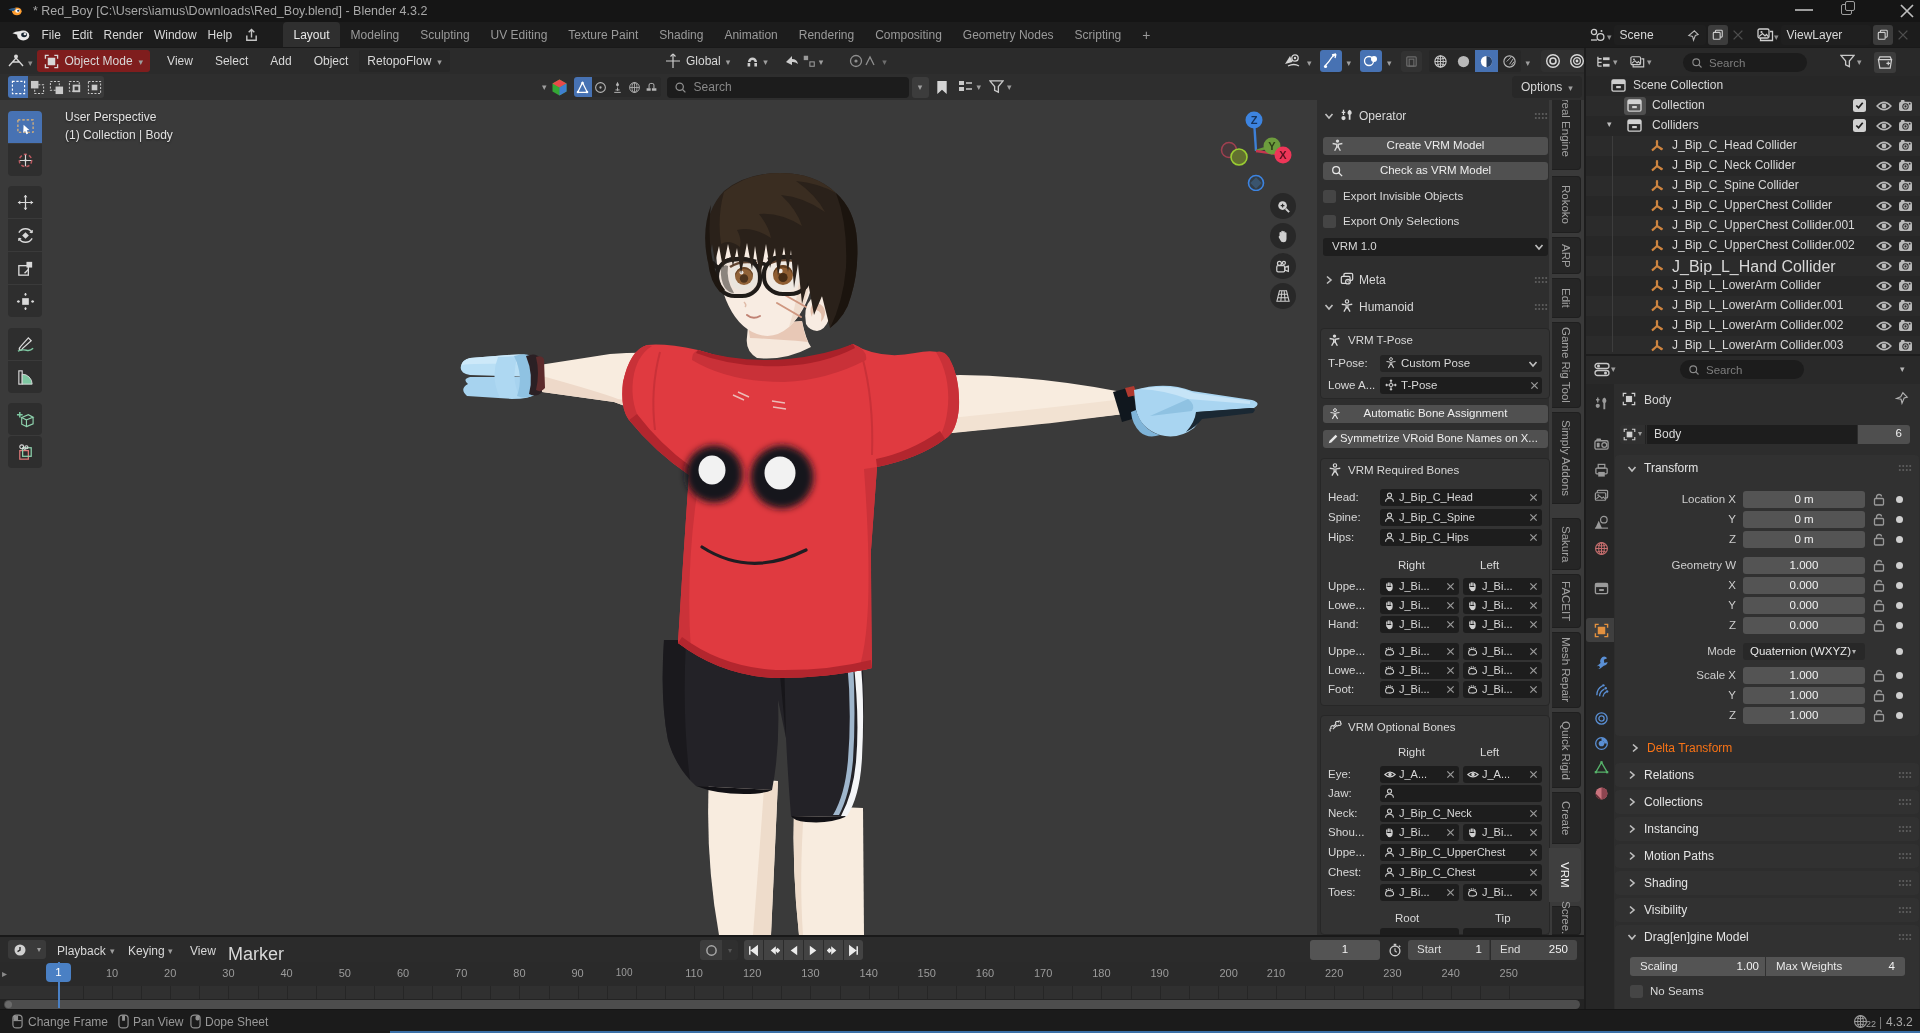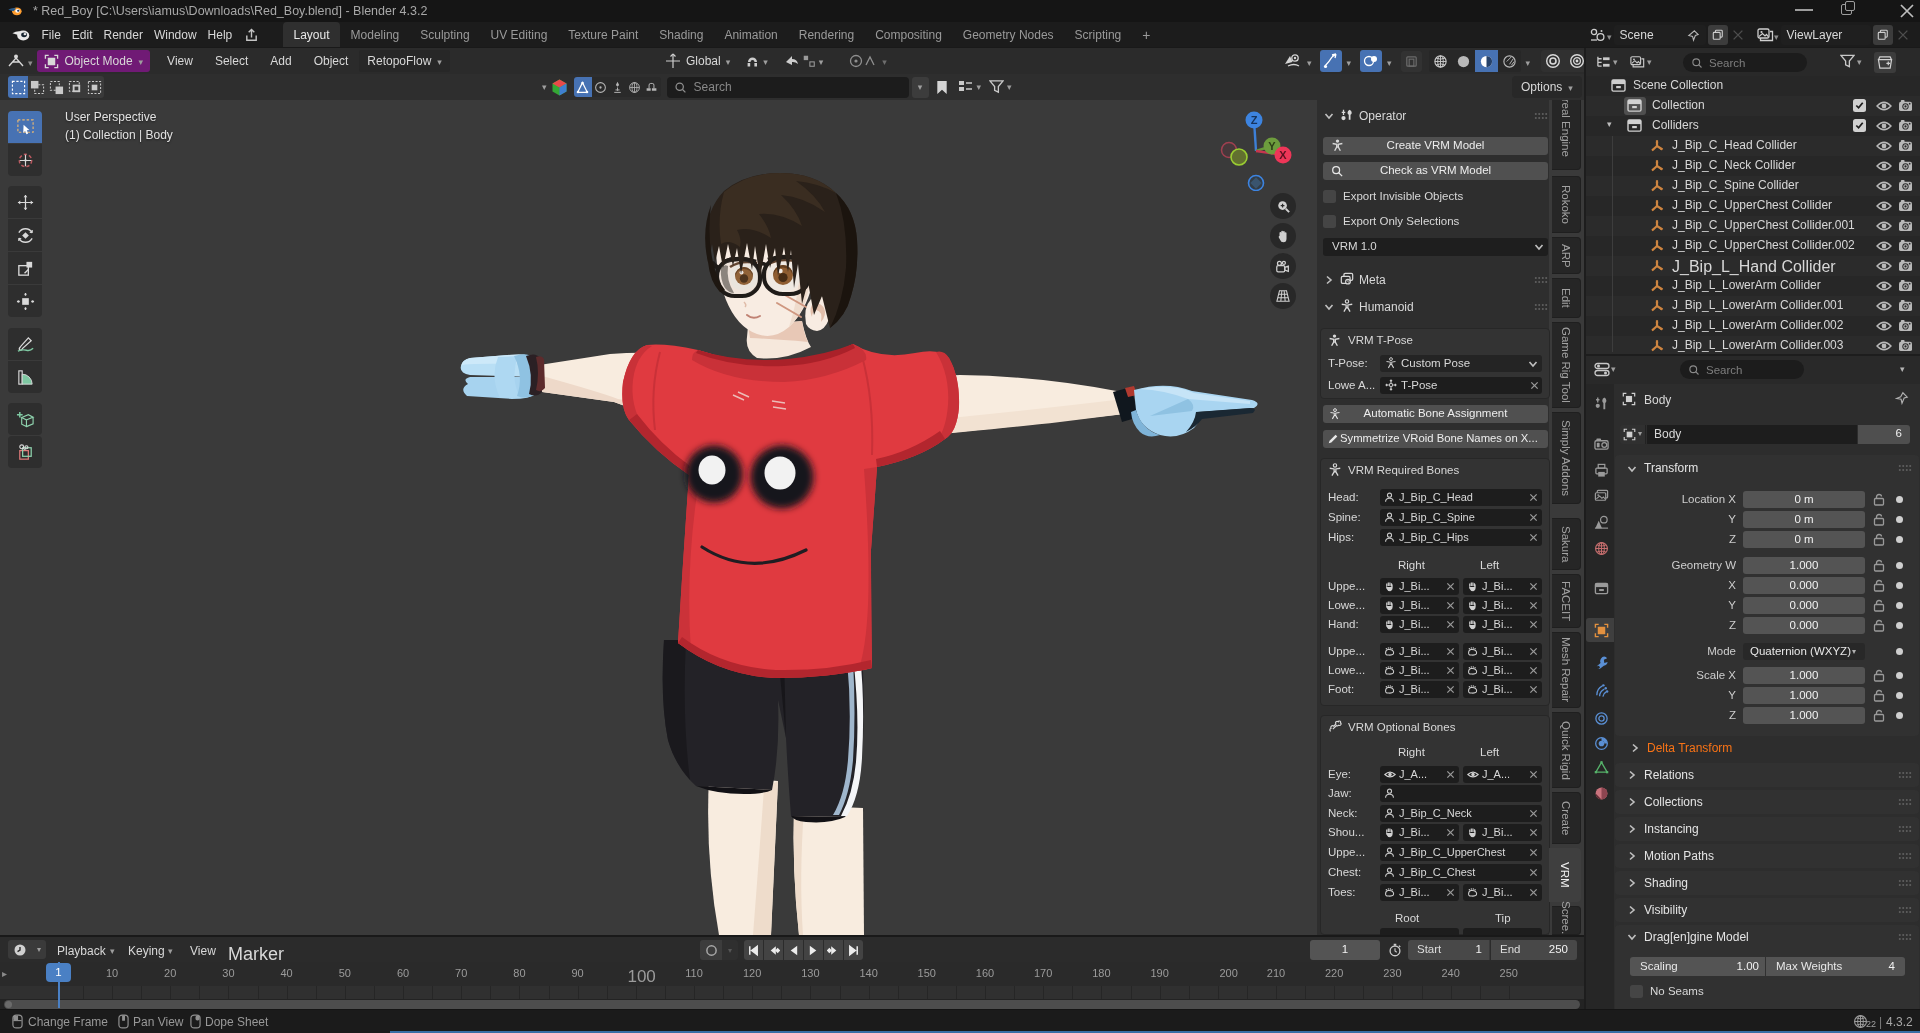--- a/index.html
+++ b/index.html
@@ -110,21 +110,21 @@
     </svg>
 </div>
 
 <div class="abs" style="left:0;top:48px;width:1586px;height:26px;background:#2b2b2b;"></div>
 <div class="abs row" style="left:6px;top:48px;height:26px;">
   <svg width="20" height="16" viewBox="0 0 20 16">
       <circle cx="10" cy="3.5" r="2" fill="#d8d8d8"></circle>
       <path d="M3 13 L10 5 L17 13 M6.5 9 L13.5 9" stroke="#d8d8d8" stroke-width="1.4" fill="none"></path>
     </svg>
   <span style="color:#8e8e8e;font-size:9px;margin:3px 4px 0 2px">▾</span>
-  <div class="row" style="height:22px;padding:0 7px;border-radius:3px;background:#701a75">
+  <div class="row" style="height:22px;padding:0 7px;border-radius:3px;background:#7f1d1d">
     <svg width="15" height="15" viewBox="0 0 16 16">
         <rect x="4" y="4" width="8" height="8" fill="#d8d8d8"></rect>
         <path d="M1.5 5 L1.5 1.5 L5 1.5 M11 1.5 L14.5 1.5 L14.5 5 M14.5 11 L14.5 14.5 L11 14.5 M5 14.5 L1.5 14.5 L1.5 11" stroke="#d8d8d8" stroke-width="1.4" fill="none"></path>
       </svg>
     <span class="txt" style="margin:0 6px">Object Mode</span>
     <span style="color:#9e9e9e;font-size:9px;margin-top:2px">▾</span>
   </div>
   <span class="txt" style="padding:0 11px;margin-left:6px">View</span>
   <span class="txt" style="padding:0 11px">Select</span>
   <span class="txt" style="padding:0 11px">Add</span>
@@ -1042,21 +1042,21 @@
 <div class="abs" style="left:0;top:962px;width:1586px;height:24px;background:#2a2a2a;"></div>
 <div class="abs" style="left:92.0px;top:967px;width:40px;text-align:center;color:#9b9b9b;font-size:11px">10</div>
 <div class="abs" style="left:150.2px;top:967px;width:40px;text-align:center;color:#9b9b9b;font-size:11px">20</div>
 <div class="abs" style="left:208.40000000000003px;top:967px;width:40px;text-align:center;color:#9b9b9b;font-size:11px">30</div>
 <div class="abs" style="left:266.6px;top:967px;width:40px;text-align:center;color:#9b9b9b;font-size:11px">40</div>
 <div class="abs" style="left:324.8px;top:967px;width:40px;text-align:center;color:#9b9b9b;font-size:11px">50</div>
 <div class="abs" style="left:383.00000000000006px;top:967px;width:40px;text-align:center;color:#9b9b9b;font-size:11px">60</div>
 <div class="abs" style="left:441.20000000000005px;top:967px;width:40px;text-align:center;color:#9b9b9b;font-size:11px">70</div>
 <div class="abs" style="left:499.4px;top:967px;width:40px;text-align:center;color:#9b9b9b;font-size:11px">80</div>
 <div class="abs" style="left:557.6px;top:967px;width:40px;text-align:center;color:#9b9b9b;font-size:11px">90</div>
-<div class="abs" style="left:615.8px;top:967px;width:40px;text-align:right;color:#9b9b9b;font-size:17px">100</div>
+<div class="abs" style="left:615.8px;top:967px;width:40px;text-align:left;color:#9b9b9b;font-size:10px">100</div>
 <div class="abs" style="left:674.0px;top:967px;width:40px;text-align:center;color:#9b9b9b;font-size:11px">110</div>
 <div class="abs" style="left:732.2px;top:967px;width:40px;text-align:center;color:#9b9b9b;font-size:11px">120</div>
 <div class="abs" style="left:790.4px;top:967px;width:40px;text-align:center;color:#9b9b9b;font-size:11px">130</div>
 <div class="abs" style="left:848.6px;top:967px;width:40px;text-align:center;color:#9b9b9b;font-size:11px">140</div>
 <div class="abs" style="left:906.8px;top:967px;width:40px;text-align:center;color:#9b9b9b;font-size:11px">150</div>
 <div class="abs" style="left:965.0px;top:967px;width:40px;text-align:center;color:#9b9b9b;font-size:11px">160</div>
 <div class="abs" style="left:1023.2px;top:967px;width:40px;text-align:center;color:#9b9b9b;font-size:11px">170</div>
 <div class="abs" style="left:1081.4px;top:967px;width:40px;text-align:center;color:#9b9b9b;font-size:11px">180</div>
 <div class="abs" style="left:1139.6px;top:967px;width:40px;text-align:center;color:#9b9b9b;font-size:11px">190</div>
 <div class="abs" style="left:1197.8px;top:967px;width:40px;text-align:right;color:#9b9b9b;font-size:11px">200</div>

